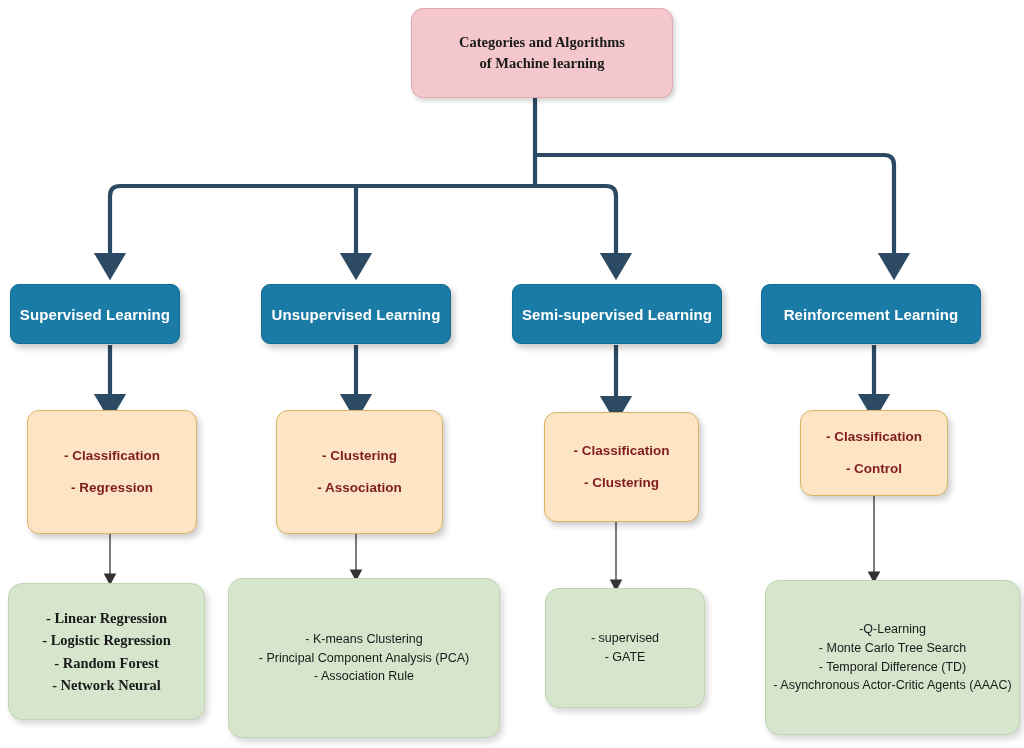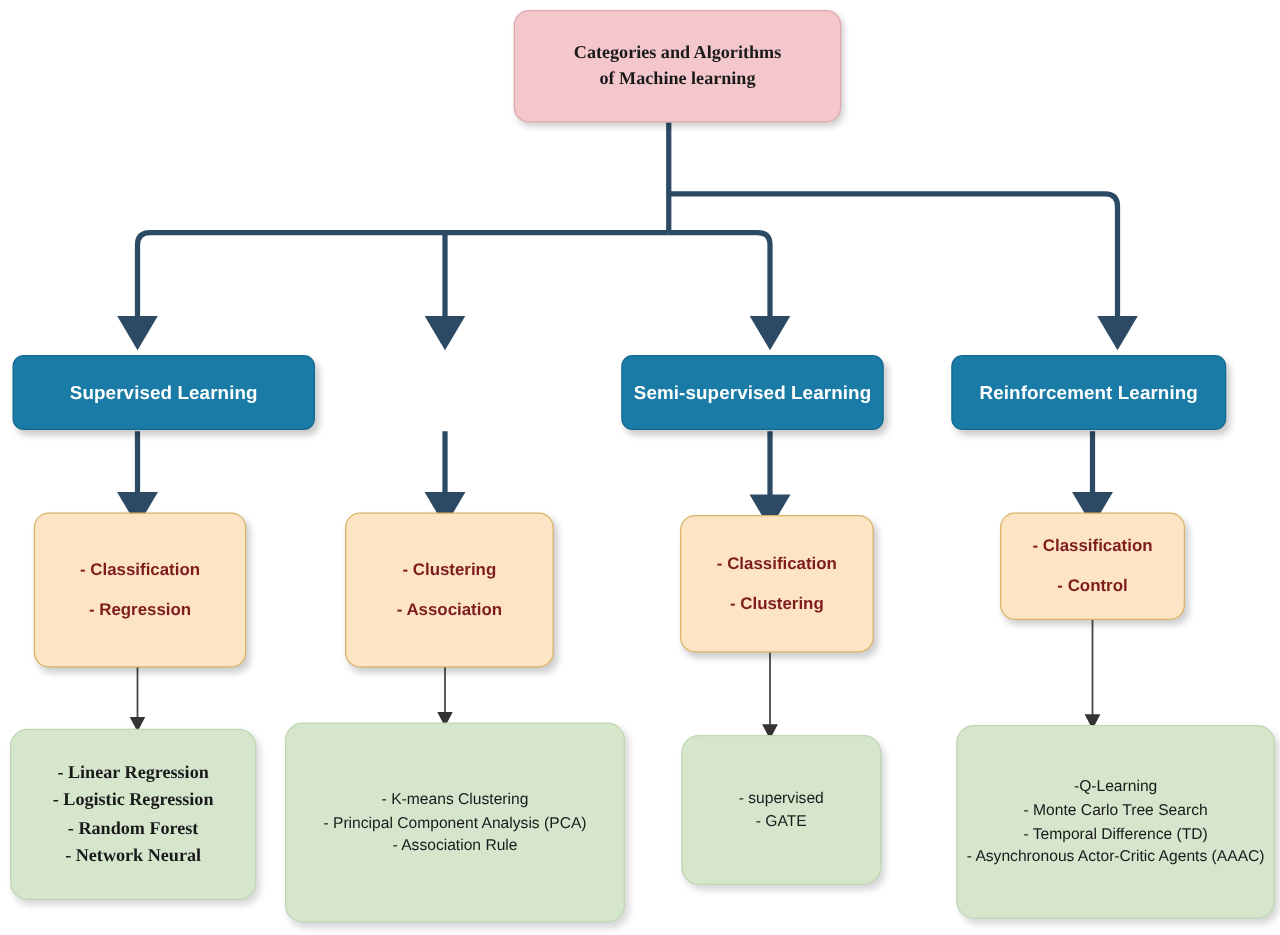--- a/index.html
+++ b/index.html
@@ -116,24 +116,27 @@
     <path d="M874,496 L874,577" fill="none" stroke="#444444" stroke-width="1.4" marker-end="url(#arrowThin)"></path>
   </svg>
 
   <div class="node node-root" style="left:411px;top:8px;width:262px;height:90px;">
     <div class="txt">
       <div>Categories and Algorithms</div>
       <div>of Machine learning</div>
     </div>
   </div>
 
-  <div class="node node-cat" style="left:10px;top:284px;width:242px;height:60px;">
+  <div class="node node-cat" style="left:10px;top:284px;width:170px;height:60px;">
     <span class="txt">Supervised Learning</span>
   </div>
-  <div class="node node-cat" style="left:497px;top:284px;width:210px;height:60px;justify-content:center;">
+  <div class="node node-cat" style="left:261px;top:284px;width:190px;height:60px;">
+    <span class="txt">Unsupervised Learning</span>
+  </div>
+  <div class="node node-cat" style="left:512px;top:284px;width:210px;height:60px;justify-content:center;">
     <span class="txt">Semi-supervised Learning</span>
   </div>
   <div class="node node-cat" style="left:761px;top:284px;width:220px;height:60px;">
     <span class="txt">Reinforcement Learning</span>
   </div>
 
   <div class="node node-task" style="left:27px;top:410px;width:170px;height:124px;">
     <div class="txt">
       <div>- Classification</div>
       <div>- Regression</div>

